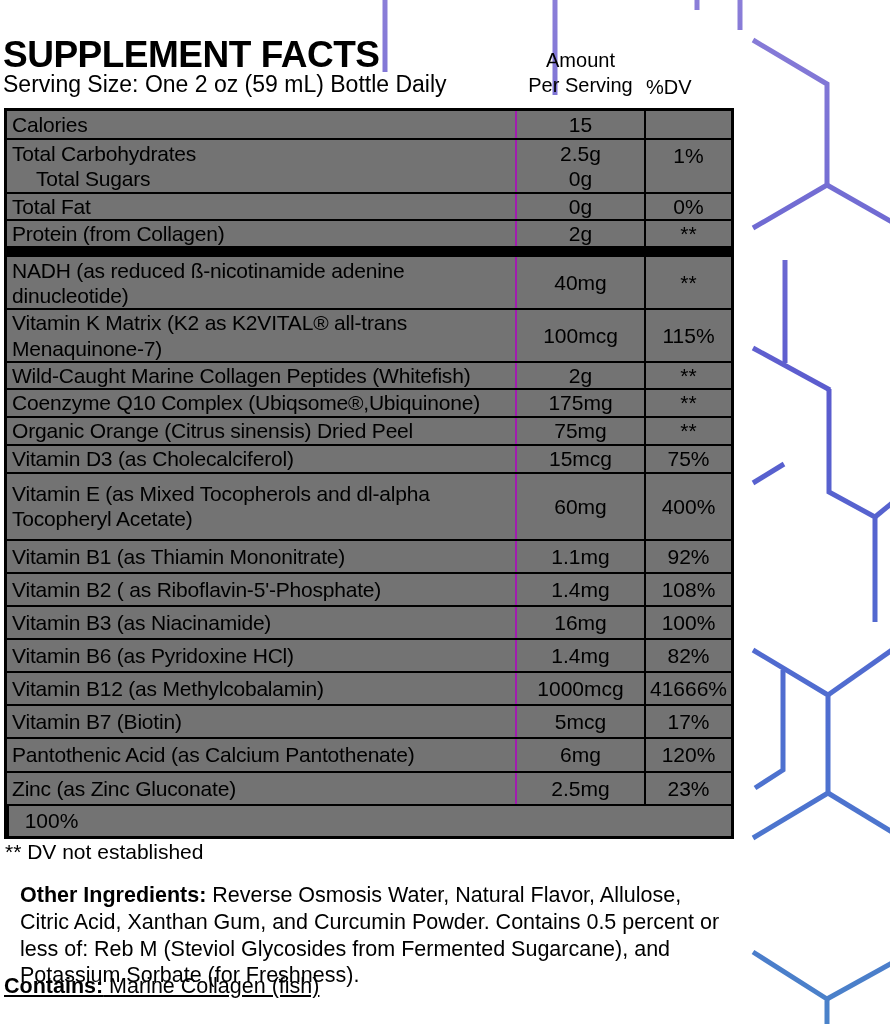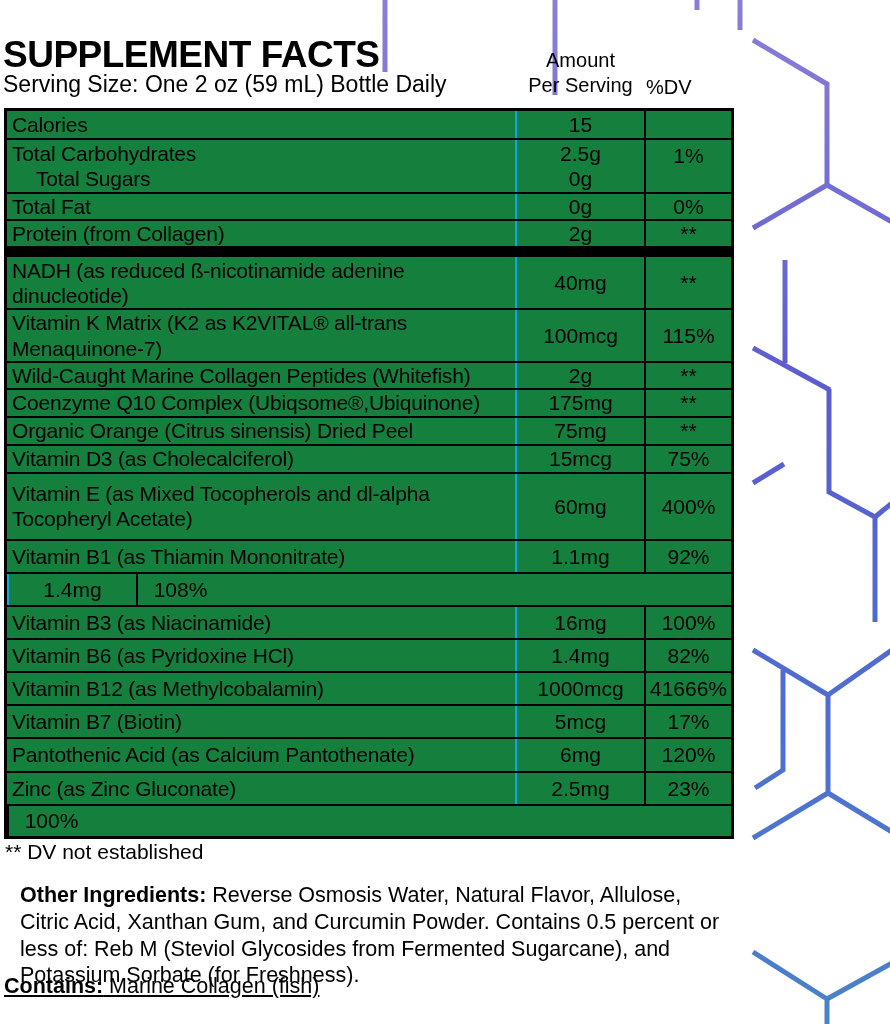--- a/index.html
+++ b/index.html
@@ -27,31 +27,31 @@
     position:absolute;left:515px;top:48px;width:131px;
     font-size:20px;line-height:25px;text-align:center;
   }
   .col-head-dv{
     position:absolute;left:646px;top:76px;width:88px;
     font-size:20px;
   }
 
   .facts-table{
     position:absolute;left:4px;top:108px;width:724px;
-    border:3px solid #000;background:#15803d;
+    border:3px solid #000;background:#737373;
   }
   .f-row{display:flex;border-top:2px solid #000;}
   .f-row:first-child{border-top:none;}
   .f-row.after-bar{border-top:none;}
   .c-name{
     width:503px;padding-left:5px;font-size:21px;letter-spacing:-0.2px;
     display:flex;flex-direction:column;justify-content:center;line-height:1.2;
   }
   .c-amt{
-    width:127px;border-left:2px solid #0ea5e9;font-size:21px;
+    width:127px;border-left:2px solid #a21caf;font-size:21px;
     display:flex;flex-direction:column;align-items:center;justify-content:center;
     text-align:center;line-height:1.2;
   }
   .c-dv{
     width:85px;border-left:2px solid #000;font-size:21px;
     display:flex;align-items:center;justify-content:center;text-align:center;line-height:1.2;
   }
   .dv-top{align-items:flex-start;padding-top:3px;}
   .sub-line{padding-left:24px;}
   .thick-bar{height:9px;background:#000;border-top:2px solid #000;}
@@ -192,20 +192,21 @@
       <div class="c-dv">400%</div>
     </div>
 
     <div class="f-row rh31">
       <div class="c-name">Vitamin B1 (as Thiamin Mononitrate)</div>
       <div class="c-amt">1.1mg</div>
       <div class="c-dv">92%</div>
     </div>
 
     <div class="f-row rh31">
+      <div class="c-name">Vitamin B2 ( as Riboflavin-5'-Phosphate)</div>
       <div class="c-amt">1.4mg</div>
       <div class="c-dv">108%</div>
     </div>
 
     <div class="f-row rh31">
       <div class="c-name">Vitamin B3 (as Niacinamide)</div>
       <div class="c-amt">16mg</div>
       <div class="c-dv">100%</div>
     </div>
 

